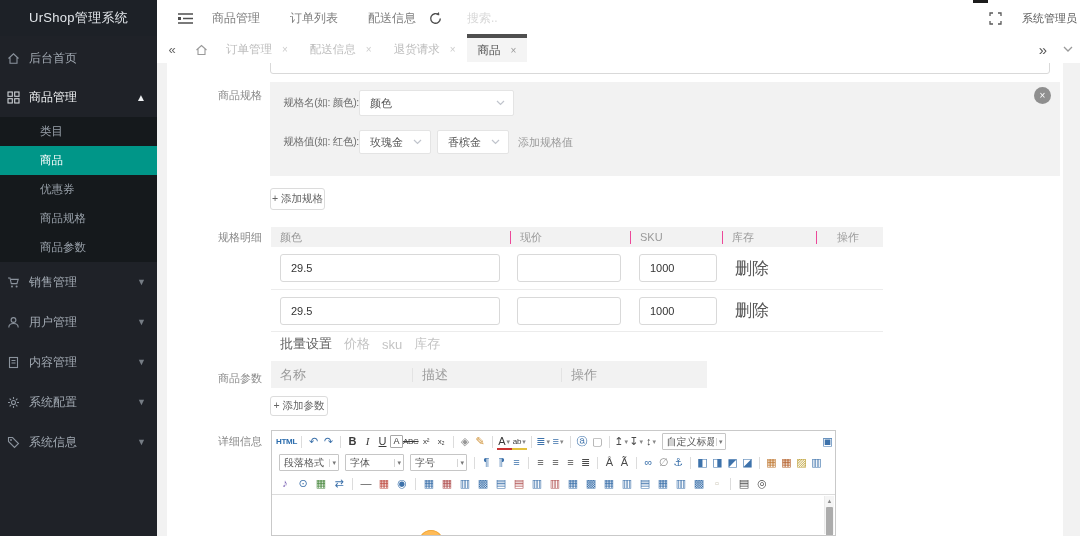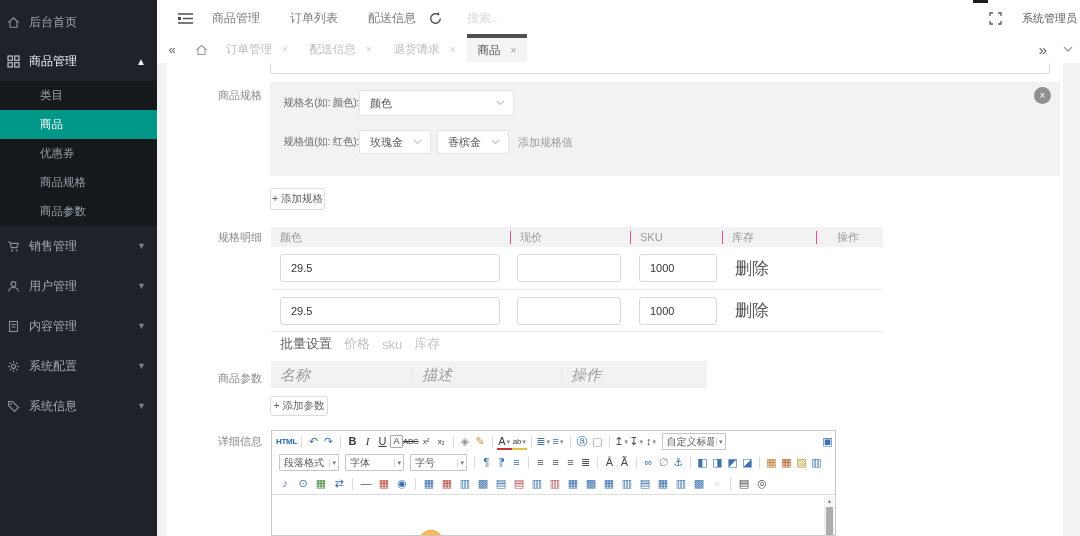--- a/index.html
+++ b/index.html
@@ -74,21 +74,21 @@
 .t-row { display:flex; align-items:center; border-bottom:1px solid #ececec; }
 .t-row .td { display:flex; align-items:center; }
 .inp { border:1px solid #d9d9d9; border-radius:3px; height:28px; background:#fff; font-size:11px; color:#333; padding-left:10px; outline:none; font-family:inherit; }
 .del-link { color:#575757; font-size:17px; cursor:pointer;text-align:center; }
 .batch-line { position:absolute; left:113px; top:272px; font-size:13px; color:#5f5f5f; display:flex; align-items:center;text-align:right; }
 .batch-line .opt { color:#c4c4c4; margin-left:12px; cursor:pointer; }
 .batch-line .opt:first-child { margin-left:8px; }
 
 
 .param-head { position:absolute; left:104px; top:298px; width:436px; height:27px; background:#f2f2f2; display:flex; align-items:center; }
-.param-head .th { color:#9a9a9a; font-size:15px; padding-left:9px; height:14px; line-height:14px; border-left:1px solid #e3e3e3;font-style:italic; }
+.param-head .th { color:#9a9a9a; font-size:13px; padding-left:9px; height:14px; line-height:14px; border-left:1px solid #e3e3e3; }
 .param-head .th:first-child { border-left:none; }
 
 
 .editor { position:absolute; left:104px; top:367px; width:565px; bottom:0; border:1px solid #c9c9c9; background:#fff; display:flex; flex-direction:column; }
 .tb-row { height:21px; display:flex; align-items:center; padding-left:4px; flex:none; }
 .ti { display:inline-flex; align-items:center; justify-content:center; min-width:15px; height:16px; margin:0; font-size:11px; cursor:pointer; line-height:1; }
 .ti.xs { font-size:8px; letter-spacing:-.3px; }
 .ti.bd { font-weight:bold; }
 .ti.it { font-style:italic; }
 .ti.sf { font-family:"Liberation Serif",serif; }
@@ -107,20 +107,21 @@
 .ed-content { flex:1; border-top:1px solid #dcdcdc; position:relative; background:#fff; overflow:hidden; }
 .ed-scroll { position:absolute; right:1px; top:1px; bottom:1px; width:10px; background:#f5f5f5; border-left:1px solid #ebebeb; }
 .ed-scroll .sb-up { height:10px; display:flex; align-items:center; justify-content:center; font-size:6px; color:#8a8a8a; }
 .ed-scroll .sb-thumb { position:absolute; left:1px; right:1px; top:11px; height:30px; background:#acacac; border-radius:1px; }
 .emoji-circle { position:absolute; left:147px; top:35px; width:24px; height:24px; border-radius:50%; background:#ffbb57; box-shadow:inset 0 0 0 1px #f0a93e; }
 </style>
 </head>
 <body>
 
 <aside class="sidebar">
+  <div class="logo">UrShop管理系统</div>
   <div class="side-items">
     <div class="s-item">
       <span class="s-ico">
         <svg width="13" height="13" viewBox="0 0 13 13">
             <path d="M1.5 6.5 L6.5 1.8 L11.5 6.5 M3 5.6 V11.2 H10 V5.6" fill="none" stroke="#8b939d" stroke-width="1.1"></path>
           </svg>
       </span>
       <span>后台首页</span>
     </div>
     <div class="s-item open">

